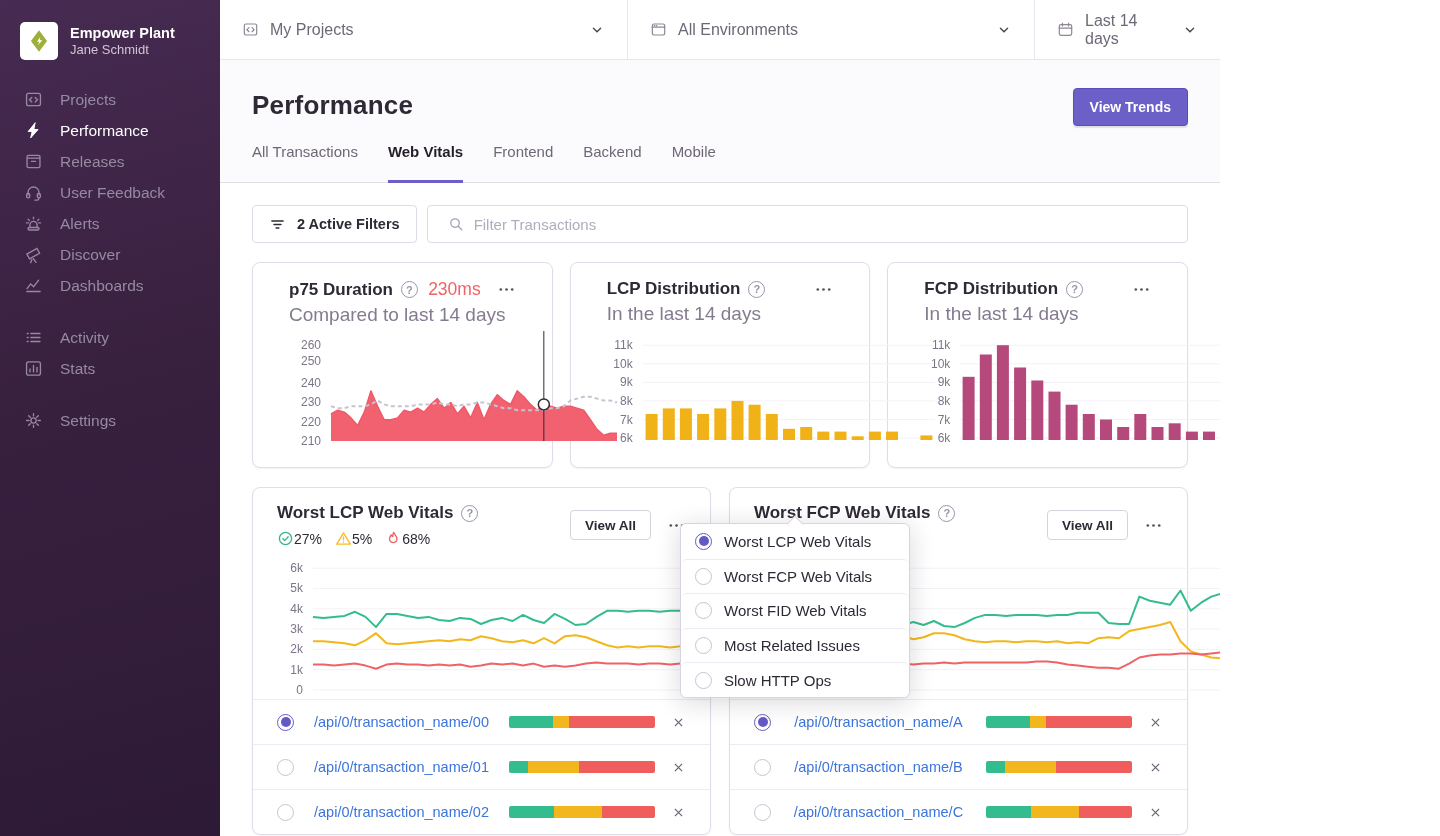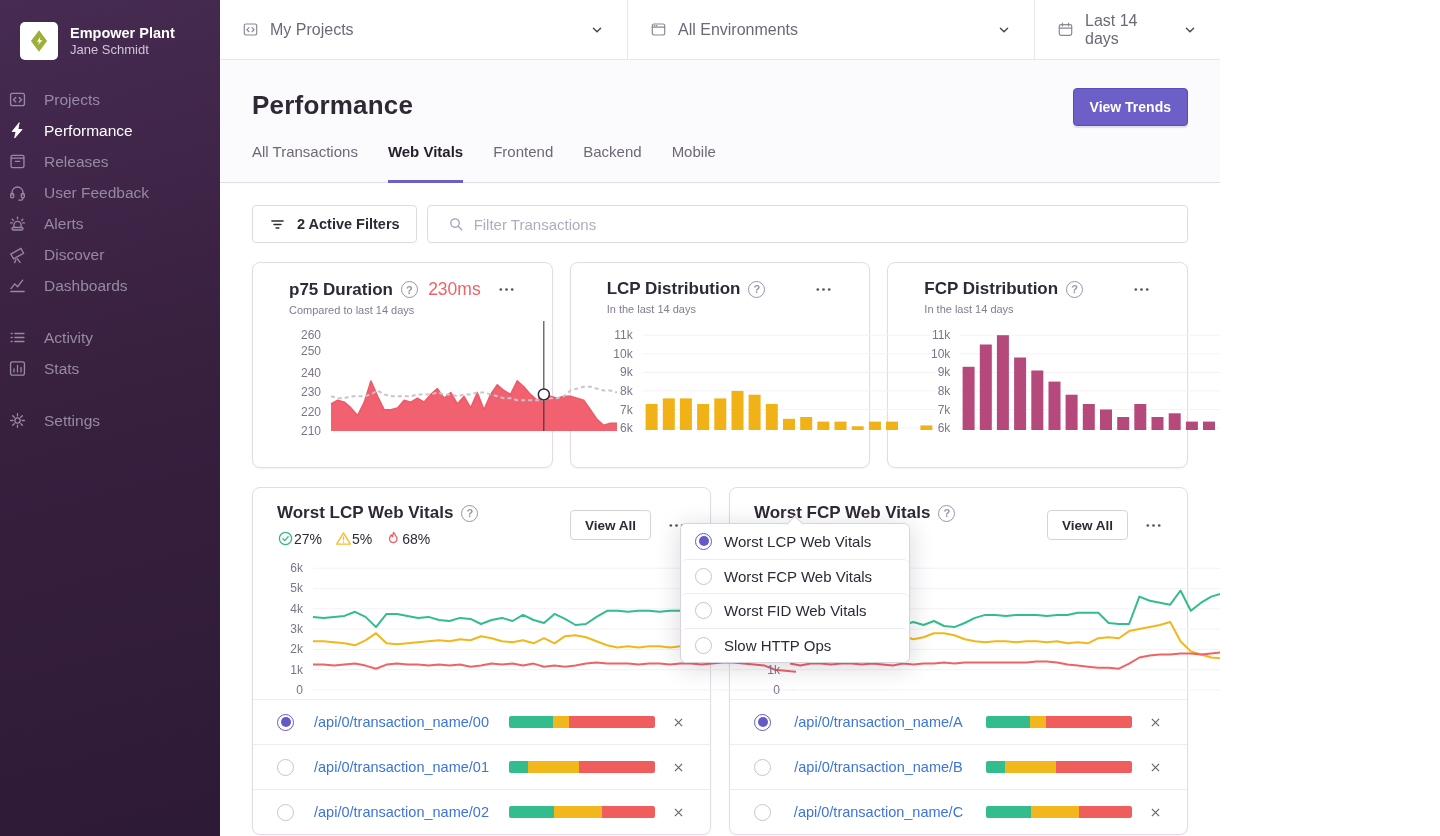--- a/index.html
+++ b/index.html
@@ -11,21 +11,21 @@
   
   .sidebar { width:220px; flex:none; background:linear-gradient(165deg,#472b52 0%,#38203f 45%,#2d1a36 100%); color:#9b8ea8; padding-top:12px; }
   .org { display:flex; align-items:center; gap:12px; padding:10px 20px 8px; }
   .logo { width:38px; height:38px; background:#fff; border-radius:5px; display:flex; align-items:center; justify-content:center; flex:none; }
   .logo svg { width:26px; height:26px; }
   .org-name { font-weight:700; font-size:14.5px; color:#fff; line-height:1.25; }
   .org-user { font-size:13px; color:#cfc5d6; line-height:1.25; }
   .nav { margin-top:16px; }
   .nav-section { margin-top:21px; }
   .nav-section:first-child { margin-top:10px; }
-  .nav-item { display:flex; align-items:center; gap:17px; padding:6px 8px; font-size:15.5px; color:#968aa2; cursor:pointer; height:31px;text-align:center; }
+  .nav-item { display:flex; align-items:center; gap:17px; padding:6px 24px; font-size:15.5px; color:#968aa2; cursor:pointer; height:31px;text-align:center; }
   .nav-item.active { color:#fff; font-weight:500; }
   .ic { display:inline-flex; }
   .ic svg { width:19px; height:19px; stroke:currentColor; fill:none; stroke-width:1.4; stroke-linecap:round; }
 
   
   .main { flex:1; min-width:0; display:flex; flex-direction:column; position:relative; background:#fff; }
 
   .topbar { height:60px; flex:none; display:flex; border-bottom:1px solid #e9e4ee; background:#fff; }
   .selector { display:flex; align-items:center; gap:11px; padding:0 22px; border-right:1px solid #e9e4ee; color:#6e6876; font-size:16px; cursor:pointer; }
   .selector:last-child { border-right:none; flex:1; }
@@ -56,21 +56,21 @@
   .card { background:#fff; border:1px solid #e2dce8; border-radius:8px; box-shadow:0 1px 2px rgba(60,40,77,.05); }
   .chart-card { flex:1; height:206px; padding:16px 36px; min-width:0; }
   .card-head { display:flex; align-items:center; }
   .card-title { font-size:17px; font-weight:600; }
   .help { width:17px; height:17px; border:1.4px solid #9d93a8; border-radius:50%; color:#9d93a8; font-size:11px; font-weight:700; display:inline-flex; align-items:center; justify-content:center; margin-left:8px; flex:none; cursor:pointer; }
   .spacer { flex:1; }
   .metric { color:#ef6266; font-size:17.5px; font-weight:500; margin-right:16px; }
   .menu-dots { cursor:pointer; display:inline-flex; }
   .menu-dots svg { width:19px; height:19px; }
   .menu-dots circle { fill:#57505f; }
-  .card-sub { font-size:11px; color:#847b90; margin-top:4px; }
+  .card-sub { font-size:19px; color:#847b90; margin-top:4px; }
   .chart-wrap { display:flex; margin-top:9px; }
   .yaxis { position:relative; flex:none; font-size:12px; color:#7c7488; }
   .yaxis span { position:absolute; right:10px; line-height:14px; }
   .yaxis.w42 { width:42px; } .yaxis.w36 { width:36px; }
   .plot { flex:1; position:relative; min-width:0; }
   .plot svg { position:absolute; inset:0; overflow:visible; }
   .h106 { height:106px; } .h134 { height:134px; }
 
   
   .vitals-card { flex:1; height:348px; padding:15px 24px 0; display:flex; flex-direction:column; min-width:0; }
@@ -703,18 +703,22 @@
         <div class="menu-item">
           <span class="radio"></span>
           <span>Worst FCP Web Vitals</span>
         </div>
         <div class="menu-item">
           <span class="radio"></span>
           <span>Worst FID Web Vitals</span>
         </div>
         <div class="menu-item">
           <span class="radio"></span>
+          <span>Most Related Issues</span>
+        </div>
+        <div class="menu-item">
+          <span class="radio"></span>
           <span>Slow HTTP Ops</span>
         </div>
       </div>
 
   </div>
 </div>
 
 </body></html>

